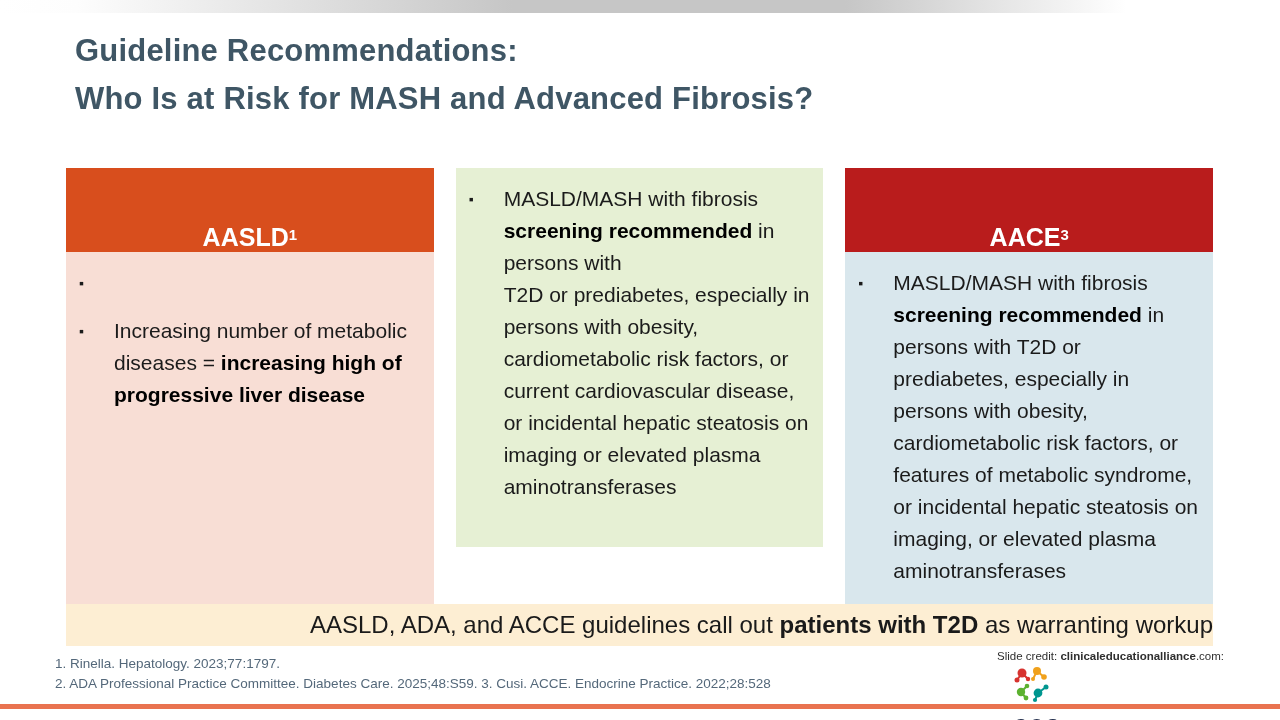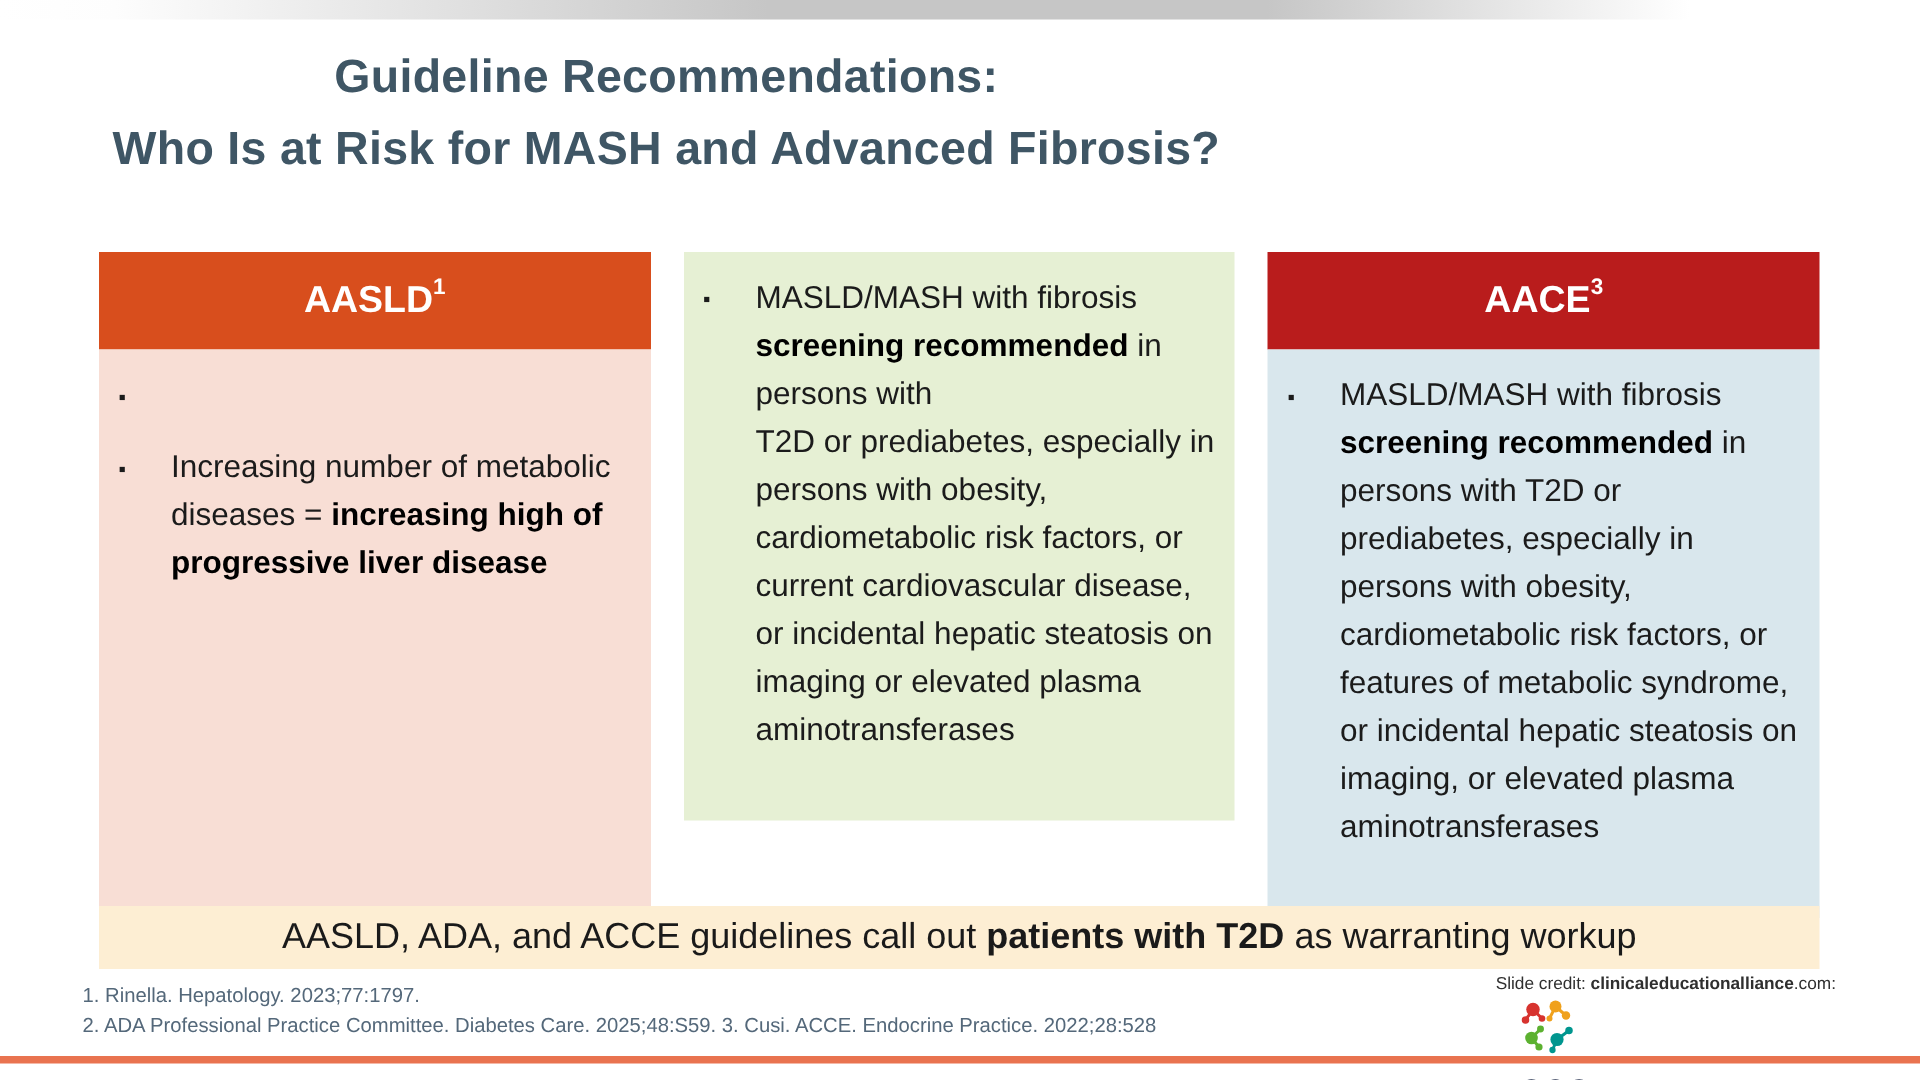--- a/index.html
+++ b/index.html
@@ -7,29 +7,29 @@
     position:relative;width:1280px;height:720px;background:#ffffff;
     font-family:"Liberation Sans",sans-serif;overflow:hidden;
   }
   .top-band{
     position:absolute;top:0;left:0;width:100%;height:13px;
     background:linear-gradient(to right,#ffffff 0%,#fdfdfd 6%,var(--band-gray) 40%,var(--band-gray) 66%,#ffffff 88%);
   }
   .title{
     position:absolute;left:75px;top:27px;margin:0;
     font-size:31px;line-height:48px;font-weight:700;
-    color:var(--title-color);letter-spacing:.2px;text-align:center;
+    color:var(--title-color);letter-spacing:.2px;
   }
   .columns{
     position:absolute;left:66px;top:168px;width:1147px;
     display:flex;gap:22px;
   }
   .column{flex:1 1 0;display:flex;flex-direction:column;min-width:0;}
   .col-header{
-    height:65px;display:flex;align-items:center;justify-content:center;
+    height:84px;display:flex;align-items:flex-end;justify-content:center;
     color:#ffffff;font-weight:700;font-size:25px;
   }
   .col-sup{font-size:15px;position:relative;top:-9px;font-weight:700;}
   .col-body{
     height:364px;margin:0;list-style:none;
     padding:15px 12px 0 13px;
     font-size:21px;line-height:32px;color:var(--body-text);
   }
   .col-body li{display:grid;grid-template-columns:35px 1fr;}
   .col-body li + li{margin-top:16px;}
@@ -103,21 +103,21 @@
       </div>
       <ul class="col-body" style="background: rgb(217, 231, 237);">
           <li>
             <span class="bullet">▪</span>
             <span class="bullet-text">MASLD/MASH with fibrosis <strong>screening recommended</strong> in persons with T2D or prediabetes, especially in persons with obesity, cardiometabolic risk factors, or features of metabolic syndrome, or incidental hepatic steatosis on imaging, or elevated plasma aminotransferases</span>
           </li>
         </ul>
     </div>
   </div>
 
-  <div class="banner" id="banner" style="background: rgb(253, 238, 211);">
+  <div class="banner" id="banner" style="background: rgb(253, 238, 211); justify-content: flex-end;">
     <span>AASLD, ADA, and ACCE guidelines call out <strong>patients with T2D</strong> as warranting workup</span>
   </div>
 
   <div class="refs">
     <div>1. Rinella. Hepatology. 2023;77:1797.</div>
     <div>2. ADA Professional Practice Committee. Diabetes Care. 2025;48:S59. 3. Cusi. ACCE. Endocrine Practice. 2022;28:528</div>
   </div>
 
   <div class="credit">
     <div class="credit-text">Slide credit: <strong>clinicaleducationalliance</strong>.com:</div>

